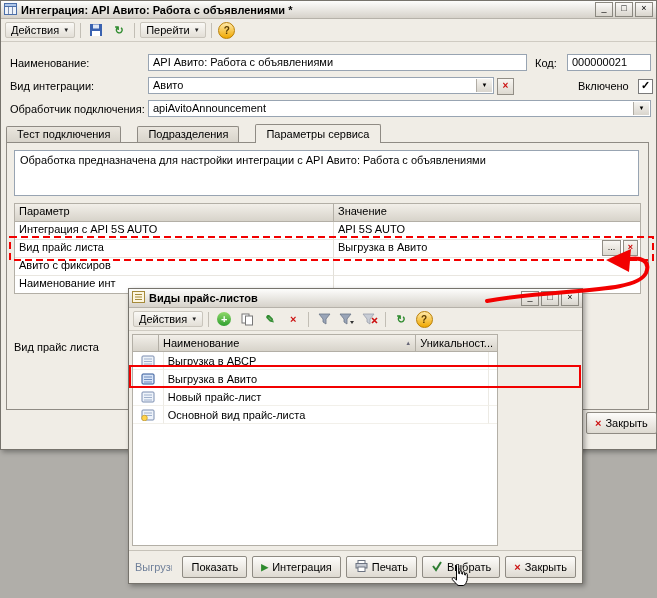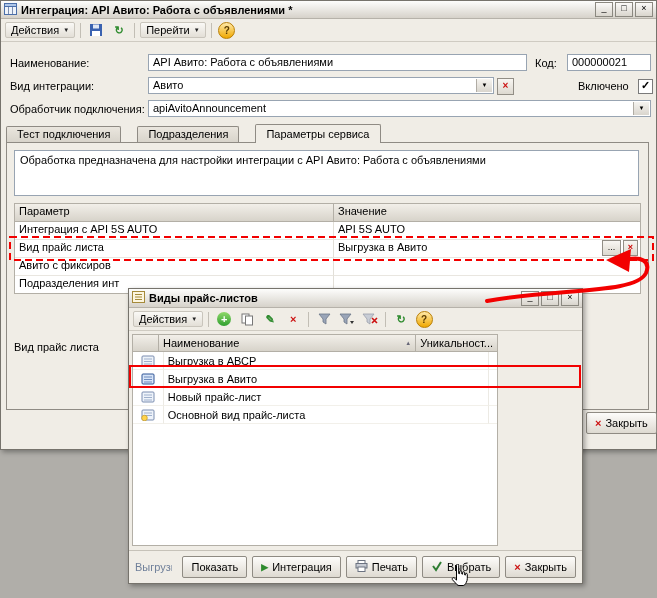--- a/index.html
+++ b/index.html
@@ -182,21 +182,21 @@
               <span class="mini">...</span>
               <span class="mini redx">×</span>
             </span>
           </div>
         </div>
         <div class="g-tr">
           <div class="g-td w1">Авито с фиксиров</div>
           <div class="g-td w2" style="border-right:none"></div>
         </div>
         <div class="g-tr">
-          <div class="g-td w1" style="border-bottom:none">Подразделения инт</div>
+          <div class="g-td w1" style="border-bottom:none">Наименование инт</div>
           <div class="g-td w2" style="border-right:none;border-bottom:none"></div>
         </div>
       </div>
 
       <div class="lbl" style="left:7px;top:198px">Вид прайс листа</div>
     </div>
 
     <div class="btn" style="position:absolute;left:585px;top:411px">
       <span class="red">×</span>
       <span>Закрыть</span>

